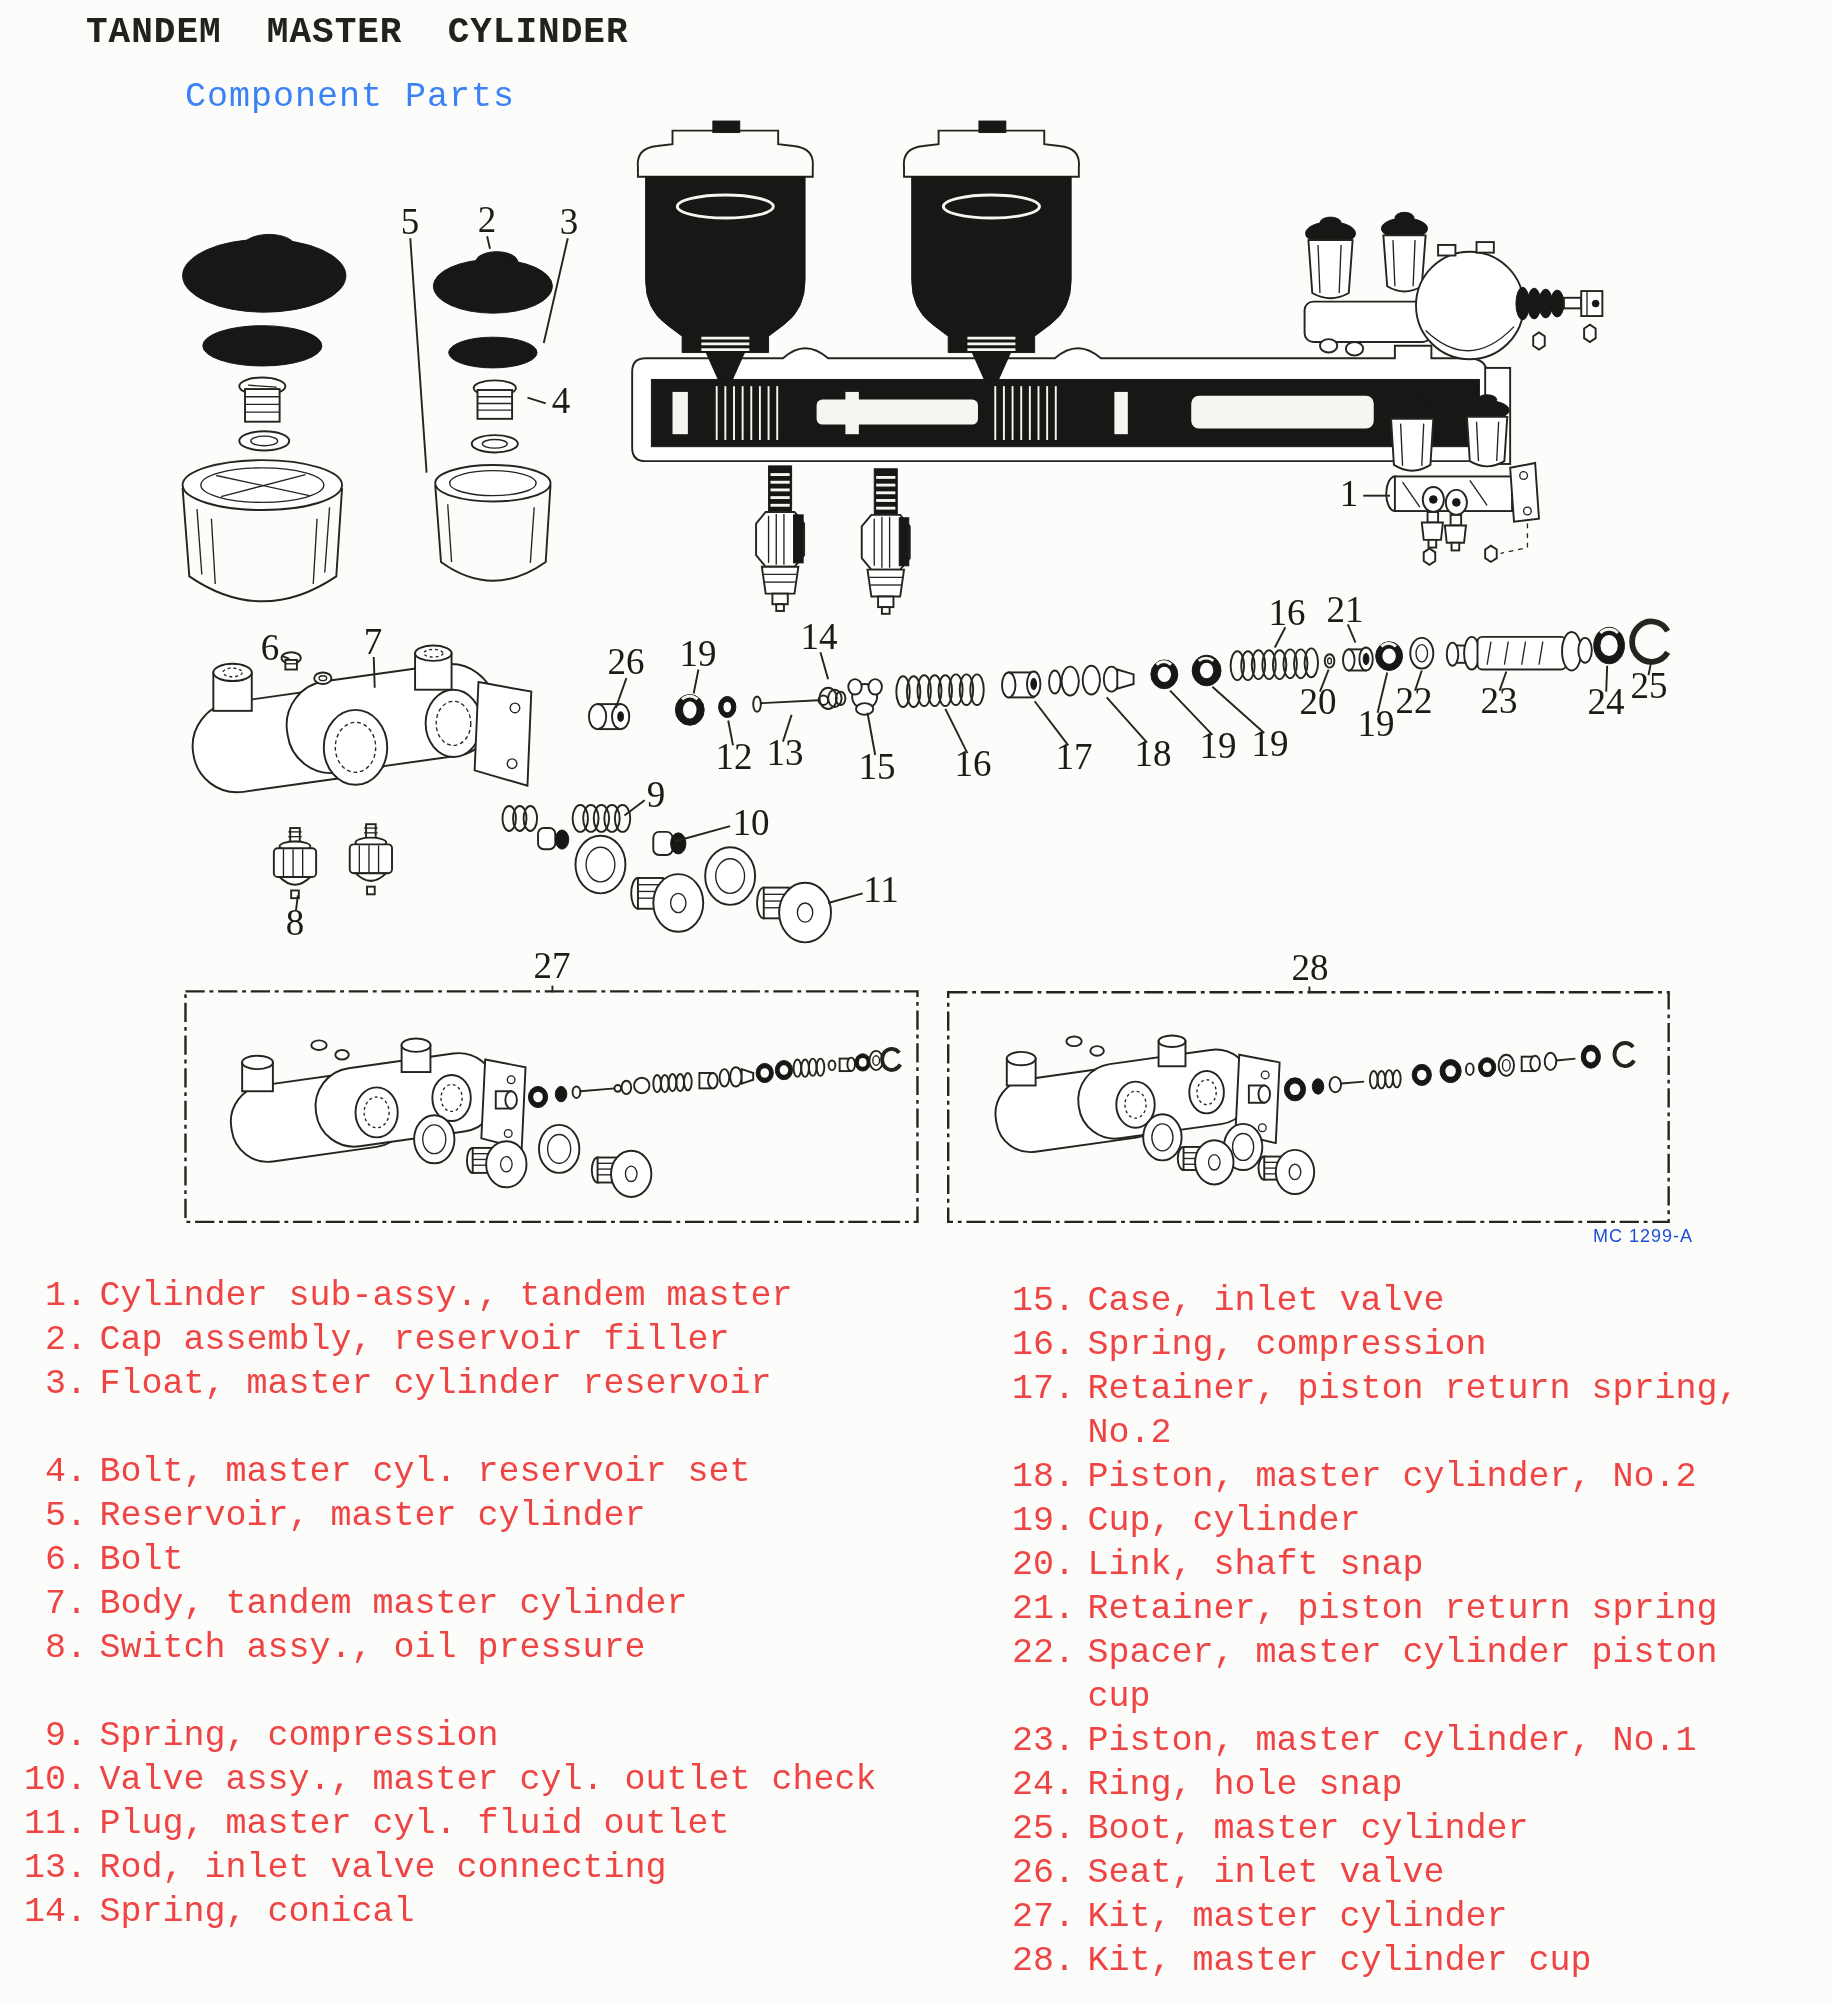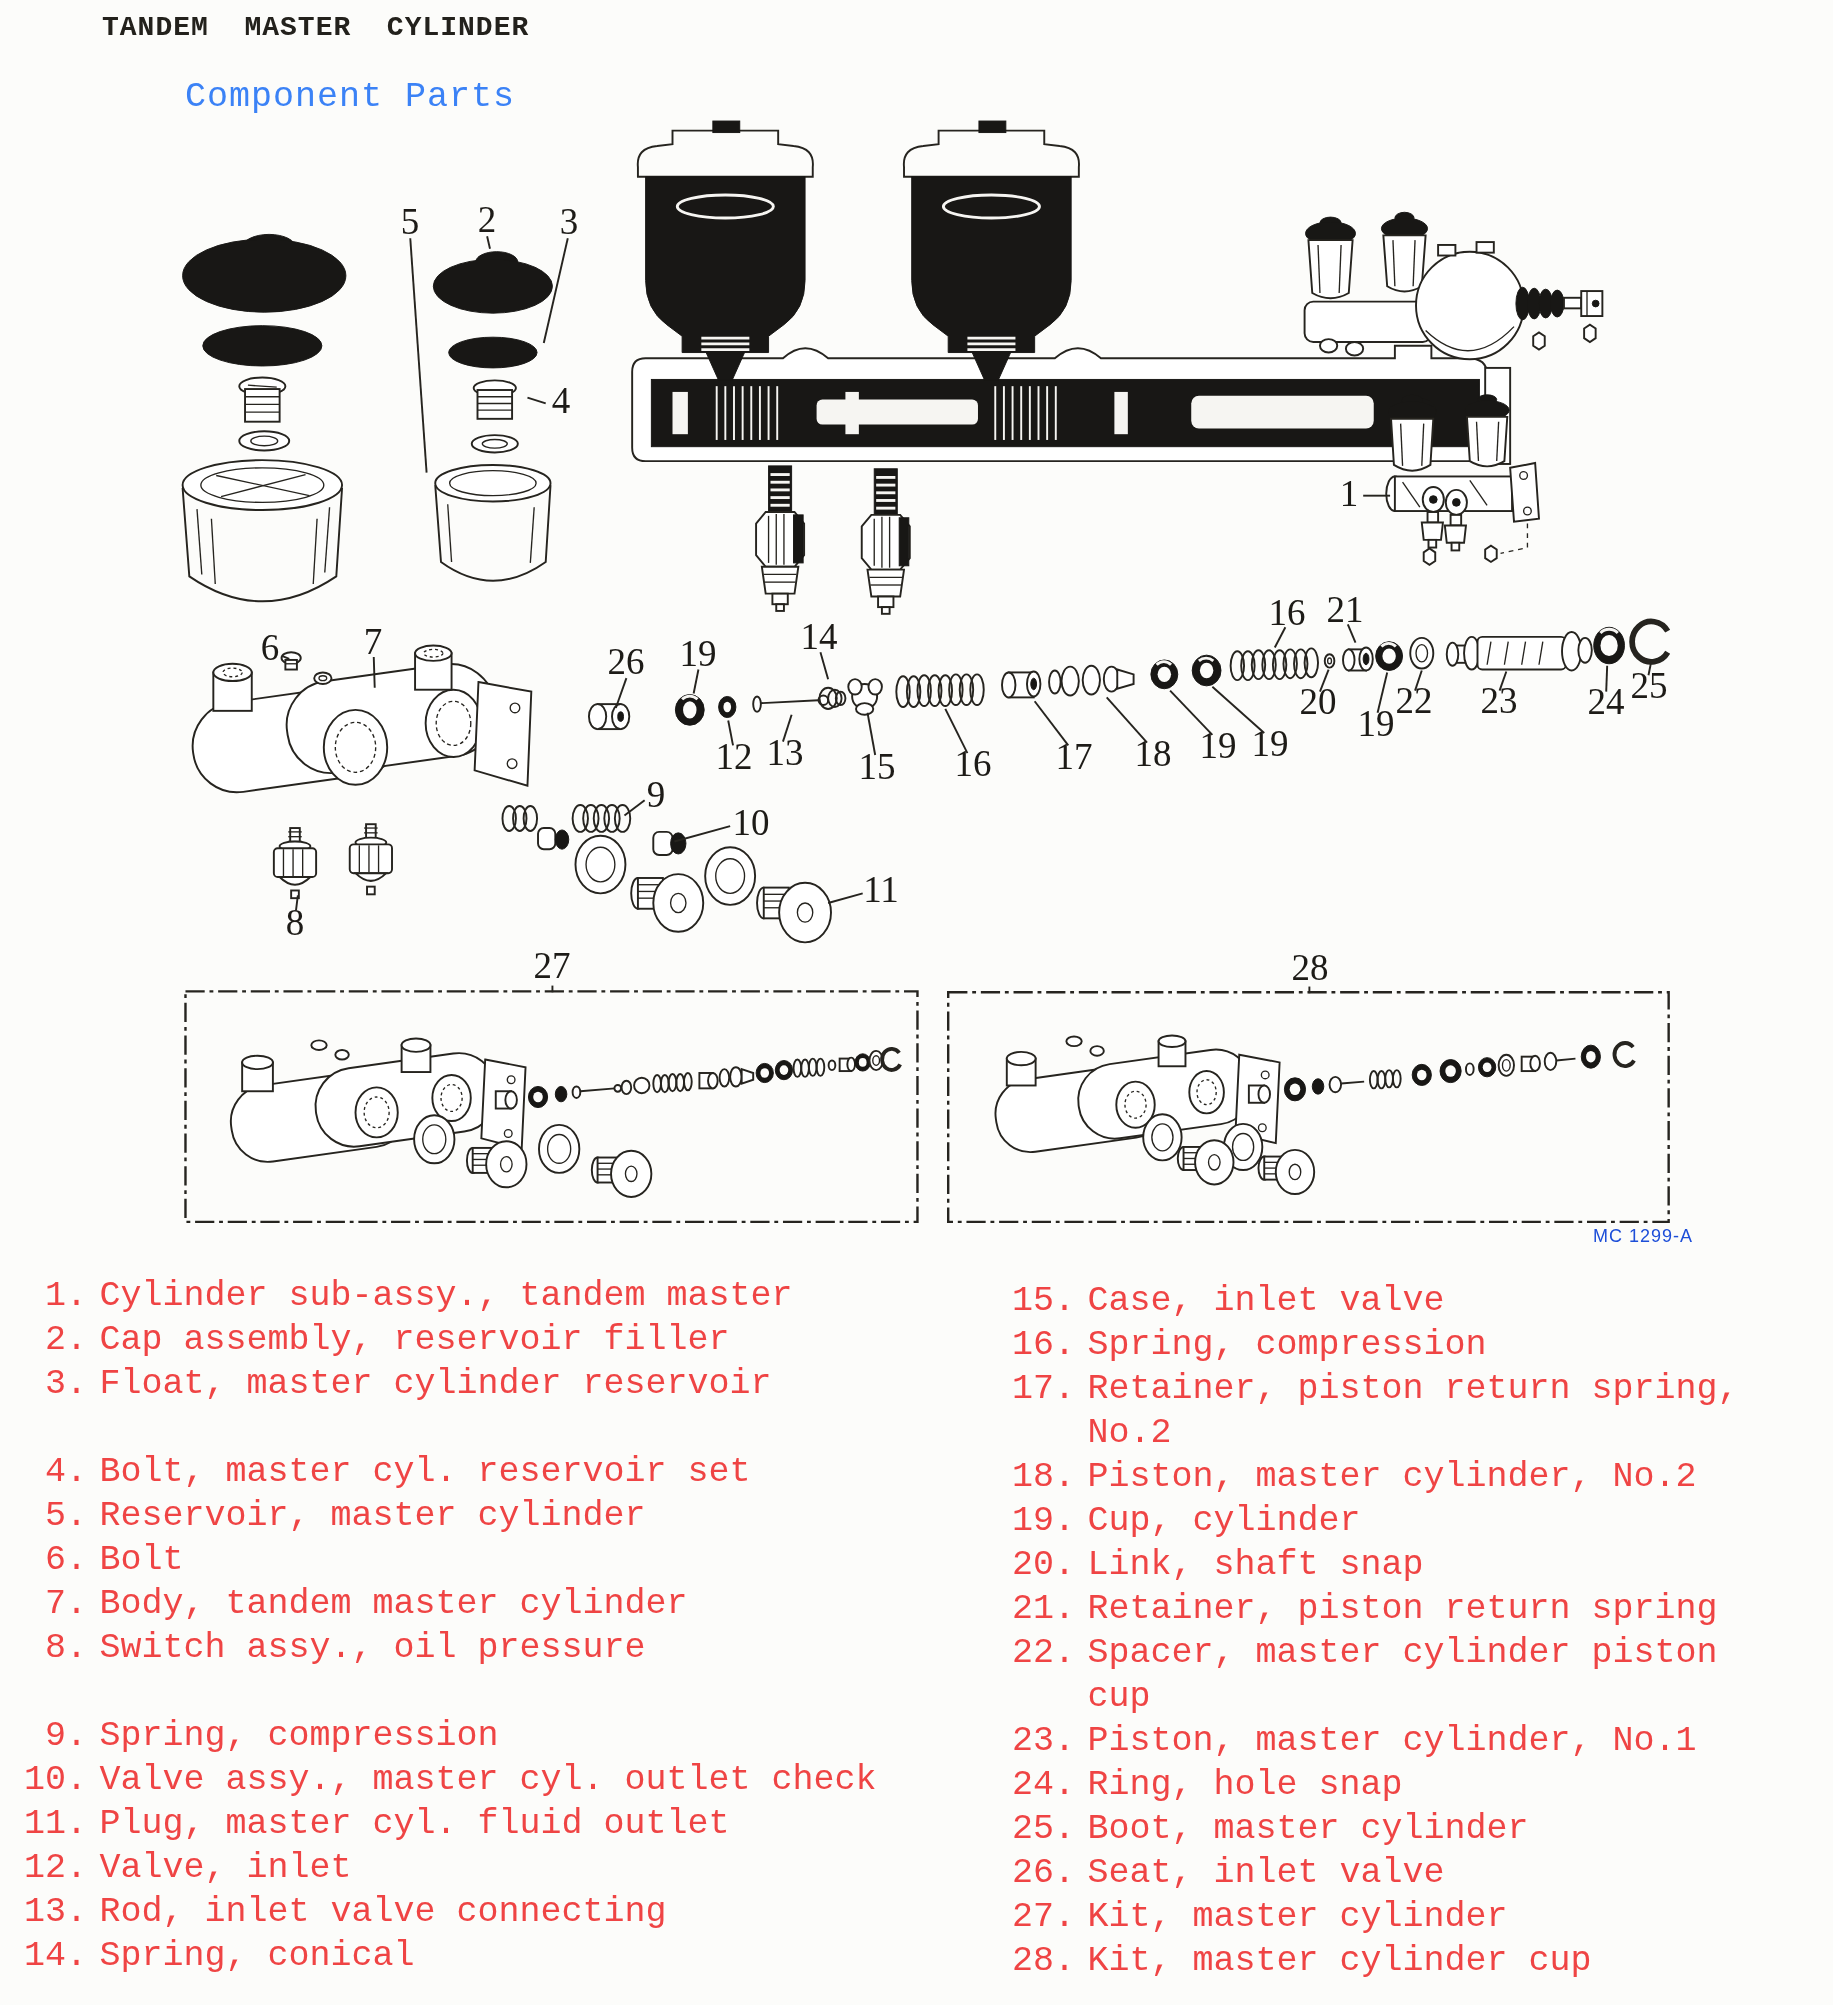--- a/index.html
+++ b/index.html
@@ -2,21 +2,21 @@
 <html><head>
 <meta charset="utf-8">
 <style>
   html,body{margin:0;padding:0;background:#e9e7e2;}
   .sheet{
     position:relative;width:1833px;height:2006px;overflow:hidden;
     background:#fcfcfa;color:#201e1a;
     font-family:"Liberation Mono","DejaVu Sans Mono",monospace;
   }
   .page-title{
-    position:absolute;left:102px;top:11.5px;font-size:28px;letter-spacing:1px;
+    position:absolute;left:86px;top:11.5px;font-size:36px;letter-spacing:1px;
     white-space:pre;font-weight:bold;color:#23211c;
   }
   .page-subtitle{
     position:absolute;left:185px;top:77px;font-size:35px;letter-spacing:1px;
     white-space:pre;color:#3b82f6;
   }
   .drawing-number{
     position:absolute;left:1593px;top:1226px;font-size:18px;letter-spacing:1px;
     font-family:"Liberation Sans","DejaVu Sans",sans-serif;color:#1d4ed8;
   }
@@ -619,21 +619,20 @@
       <div class="part-gap"></div>
       <div class="part-row"><span class="part-num">4.</span><span class="part-text">Bolt, master cyl. reservoir set</span></div>
       <div class="part-row"><span class="part-num">5.</span><span class="part-text">Reservoir, master cylinder</span></div>
       <div class="part-row"><span class="part-num">6.</span><span class="part-text">Bolt</span></div>
       <div class="part-row"><span class="part-num">7.</span><span class="part-text">Body, tandem master cylinder</span></div>
       <div class="part-row"><span class="part-num">8.</span><span class="part-text">Switch assy., oil pressure</span></div>
       <div class="part-gap"></div>
       <div class="part-row"><span class="part-num">9.</span><span class="part-text">Spring, compression</span></div>
       <div class="part-row"><span class="part-num">10.</span><span class="part-text">Valve assy., master cyl. outlet check</span></div>
       <div class="part-row"><span class="part-num">11.</span><span class="part-text">Plug, master cyl. fluid outlet</span></div>
-      <div class="part-row"><span class="part-num">12.</span><span class="part-text">Valve, inlet</span></div>
       <div class="part-row"><span class="part-num">13.</span><span class="part-text">Rod, inlet valve connecting</span></div>
       <div class="part-row"><span class="part-num">14.</span><span class="part-text">Spring, conical</span></div>
     </div>
   <div class="parts-col right">
       <div class="part-row"><span class="part-num">15.</span><span class="part-text">Case, inlet valve</span></div>
       <div class="part-row"><span class="part-num">16.</span><span class="part-text">Spring, compression</span></div>
       <div class="part-row"><span class="part-num">17.</span><span class="part-text">Retainer, piston return spring,</span></div>
       <div class="part-row"><span class="part-num"></span><span class="part-text">No.2</span></div>
       <div class="part-row"><span class="part-num">18.</span><span class="part-text">Piston, master cylinder, No.2</span></div>
       <div class="part-row"><span class="part-num">19.</span><span class="part-text">Cup, cylinder</span></div>

